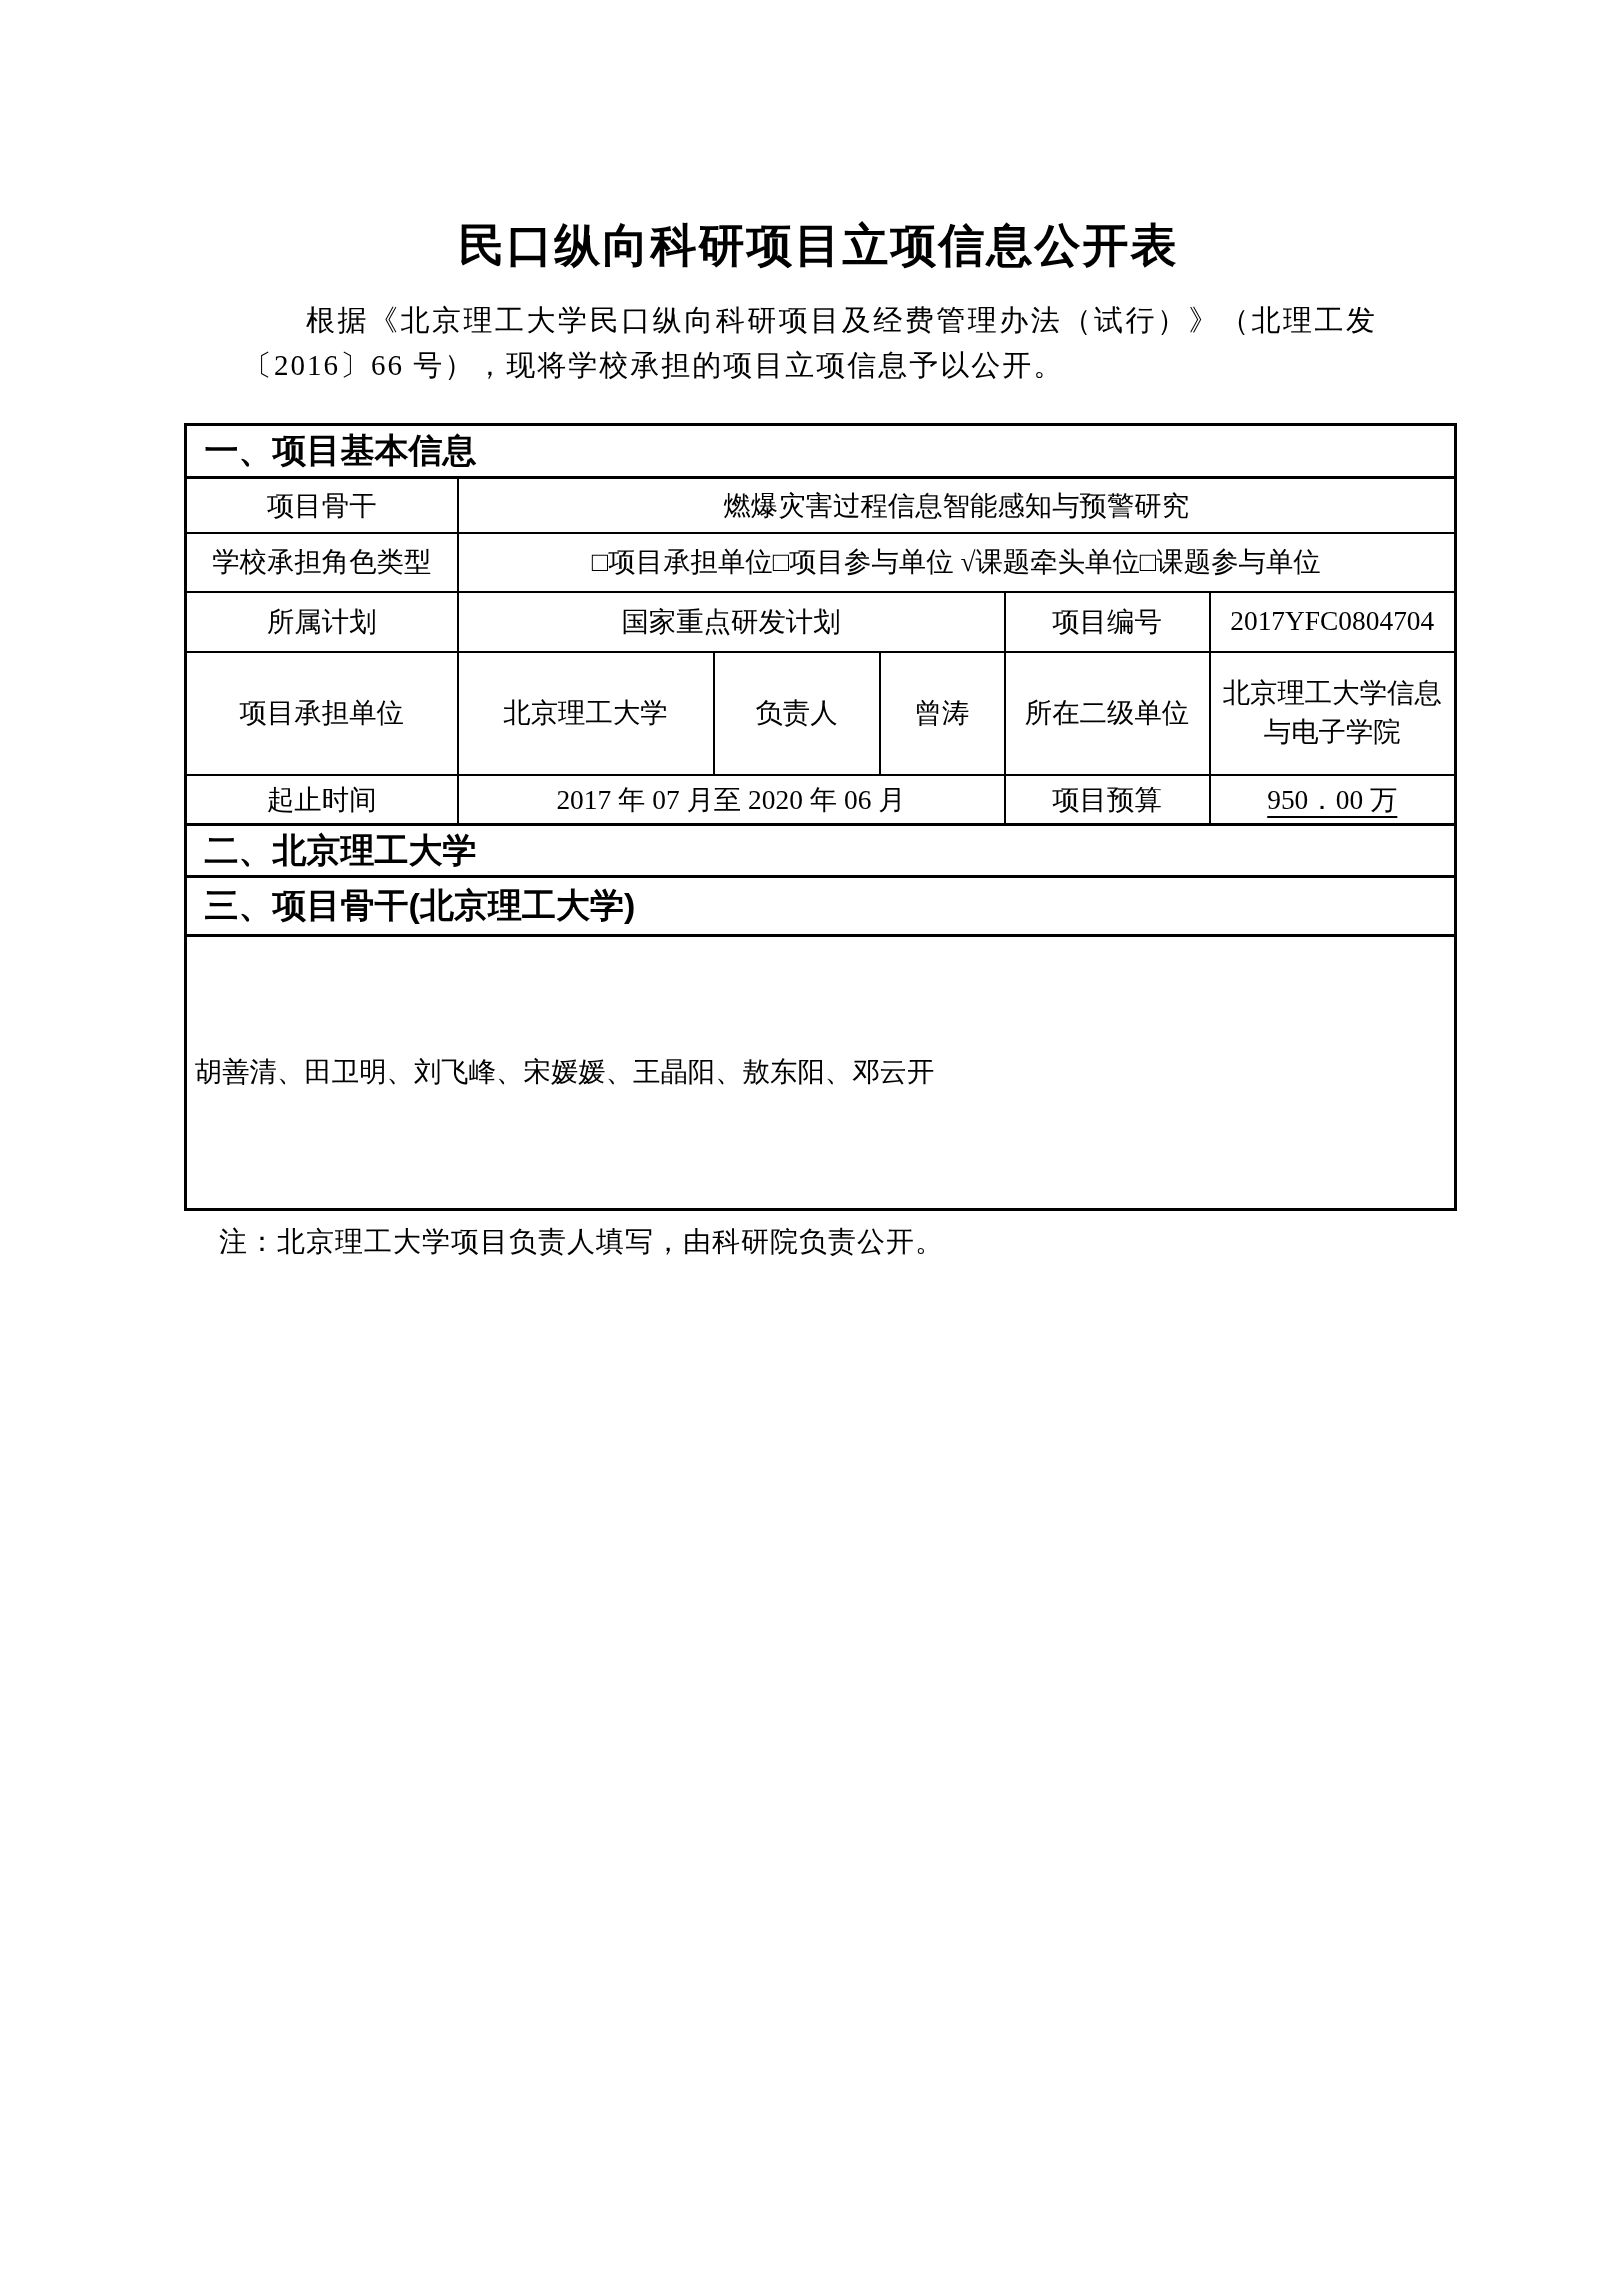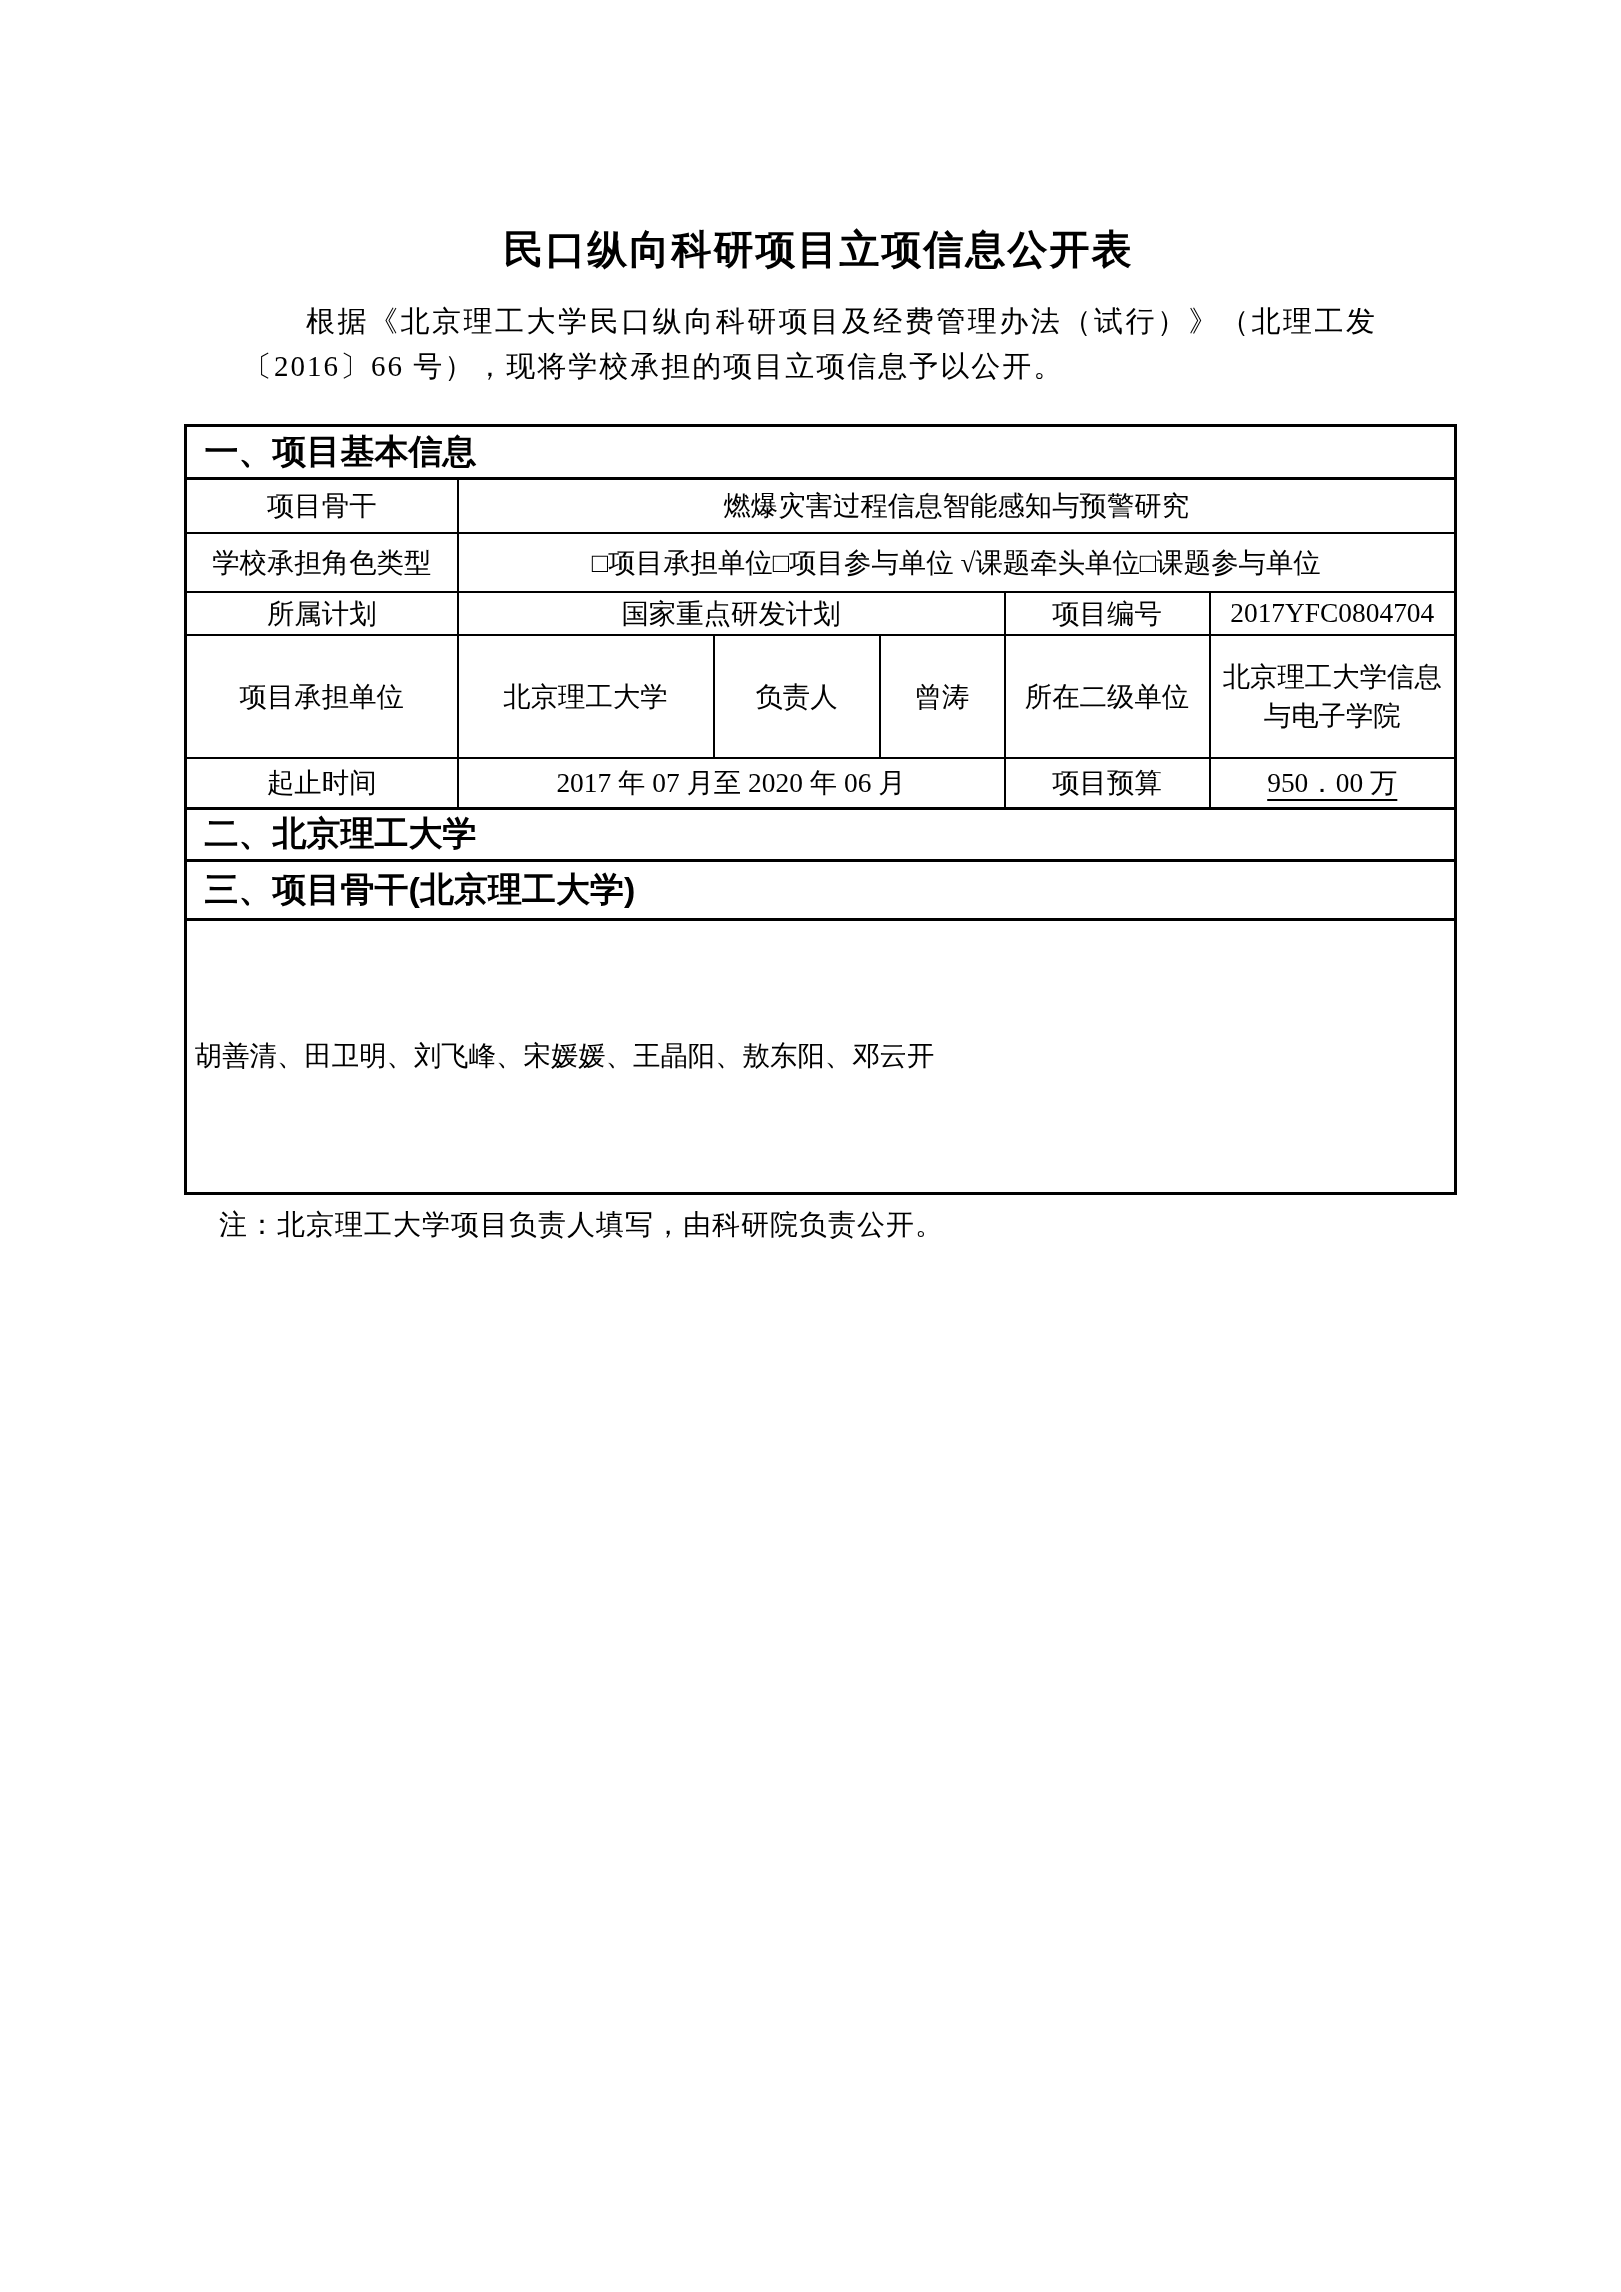--- a/index.html
+++ b/index.html
@@ -8,22 +8,22 @@
     background:#ffffff;color:#000000;
     font-family:"Liberation Serif","DejaVu Serif",serif;
     -webkit-font-smoothing:antialiased;
   }
   .page{
     box-sizing:border-box;
     width:1621px;height:2293px;
     padding:216px 168px 0 184px;
   }
   .title{
-    margin:11px;
-    font-size:40px;
+    margin:4px;
+    font-size:46px;
     font-weight:bold;
     text-align:center;
     line-height:1.15;
     letter-spacing:2px;
     font-family:"Liberation Serif","DejaVu Serif",serif;
   }
   .intro{
     margin:25.5px 76px 0 59px;
     font-size:29px;
     line-height:45px;
@@ -101,21 +101,21 @@
     <tr style="height:55px">
       <td class="label-cell">项目骨干</td>
       <td colspan="5" class="cell-center">燃爆灾害过程信息智能感知与预警研究</td>
     </tr>
 
     <tr style="height:59px">
       <td class="label-cell">学校承担角色类型</td>
       <td colspan="5" class="cell-center">□项目承担单位□项目参与单位 √课题牵头单位□课题参与单位</td>
     </tr>
 
-    <tr style="height:43px">
+    <tr style="height:60px">
       <td class="label-cell">所属计划</td>
       <td colspan="3" class="cell-center">国家重点研发计划</td>
       <td class="label-cell">项目编号</td>
       <td class="cell-center">2017YFC0804704</td>
     </tr>
 
     <tr style="height:123px">
       <td class="label-cell">项目承担单位</td>
       <td class="cell-center">北京理工大学</td>
       <td class="label-cell">负责人</td>

